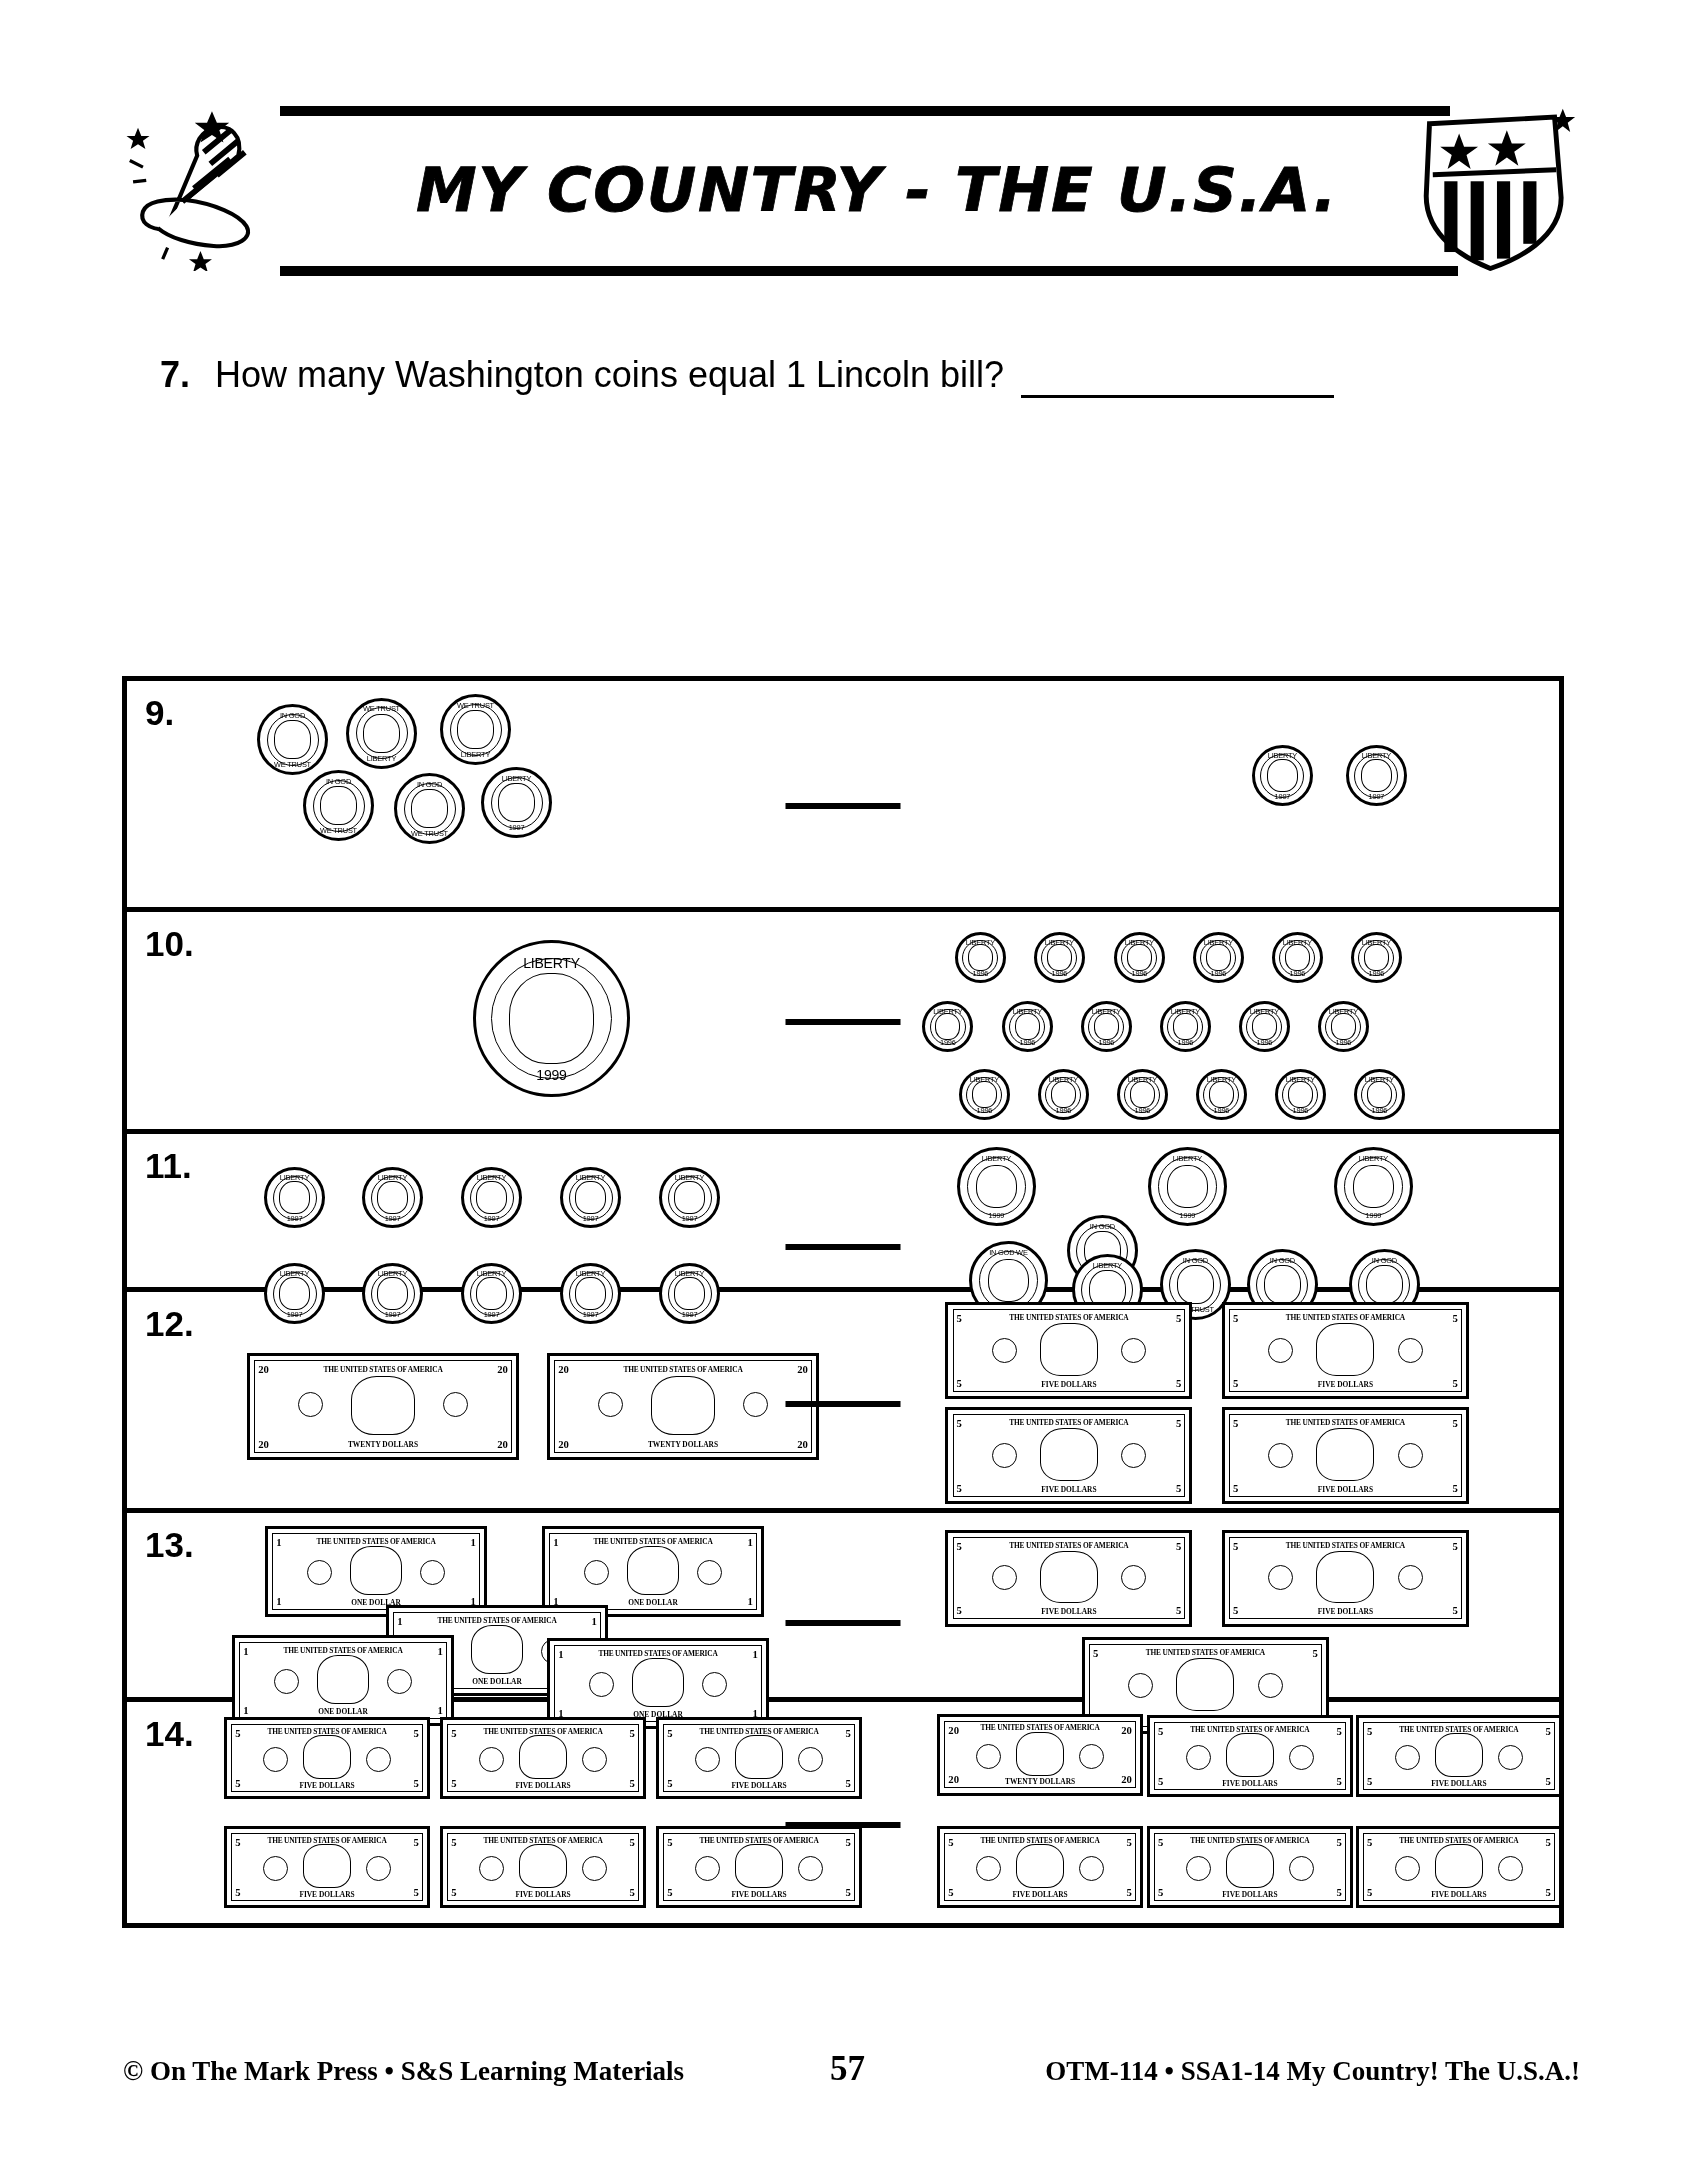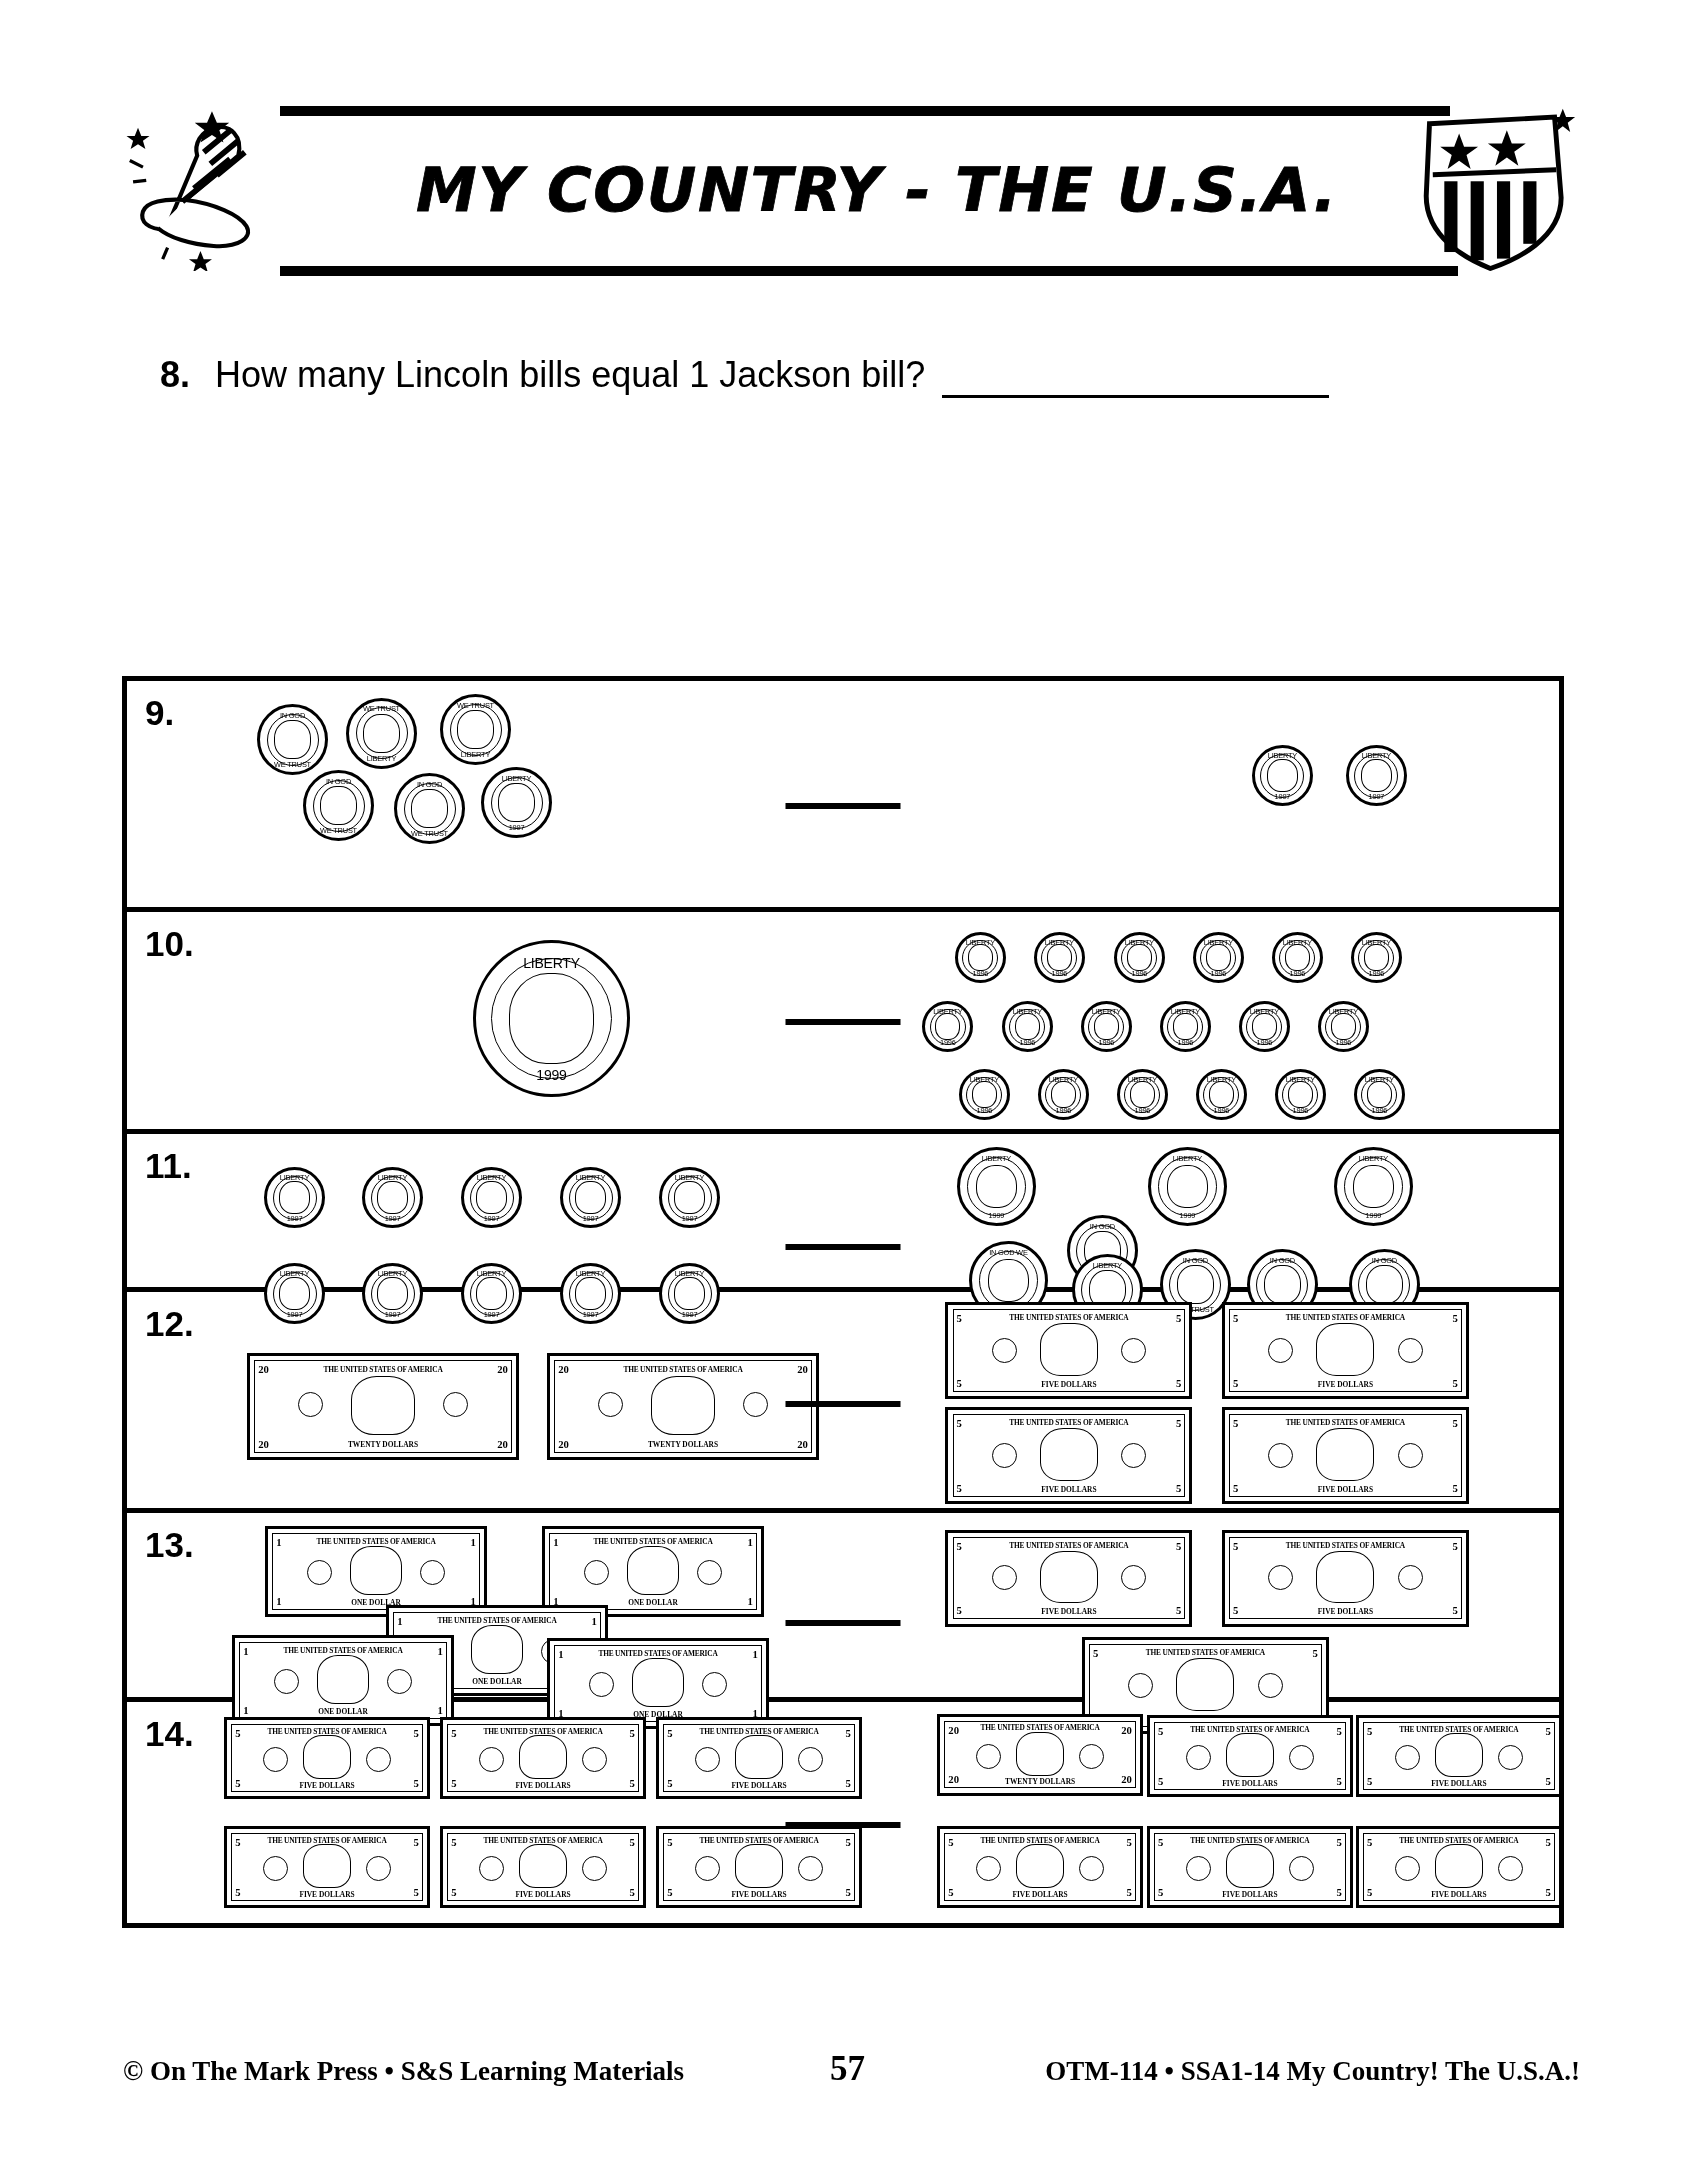--- a/index.html
+++ b/index.html
@@ -349,23 +349,23 @@
         <rect x="44" y="100" width="16" height="86"></rect>
         <rect x="76" y="100" width="16" height="96"></rect>
         <rect x="108" y="100" width="16" height="94"></rect>
         <rect x="140" y="100" width="16" height="76"></rect>
       </g>
     </svg>
   </div>
 
   <div class="questions">
     <div class="q-row">
-      <span class="q-num">8.</span>
-      <span class="q-text">How many Lincoln bills equal 1 Jackson bill?</span>
-      <span class="q-blank blank-c"></span>
+      <span class="q-num">7.</span>
+      <span class="q-text">How many Washington coins equal 1 Lincoln bill?</span>
+      <span class="q-blank blank-b"></span>
     </div>
   </div>
 
 
   <div class="compare-table">
 
     <div class="c-row" style="height:231px;">
       <div class="row-num">9.</div>
       <div class="side left-side">
         <div class="coin nickel" style="left:56px; top:23px;">

